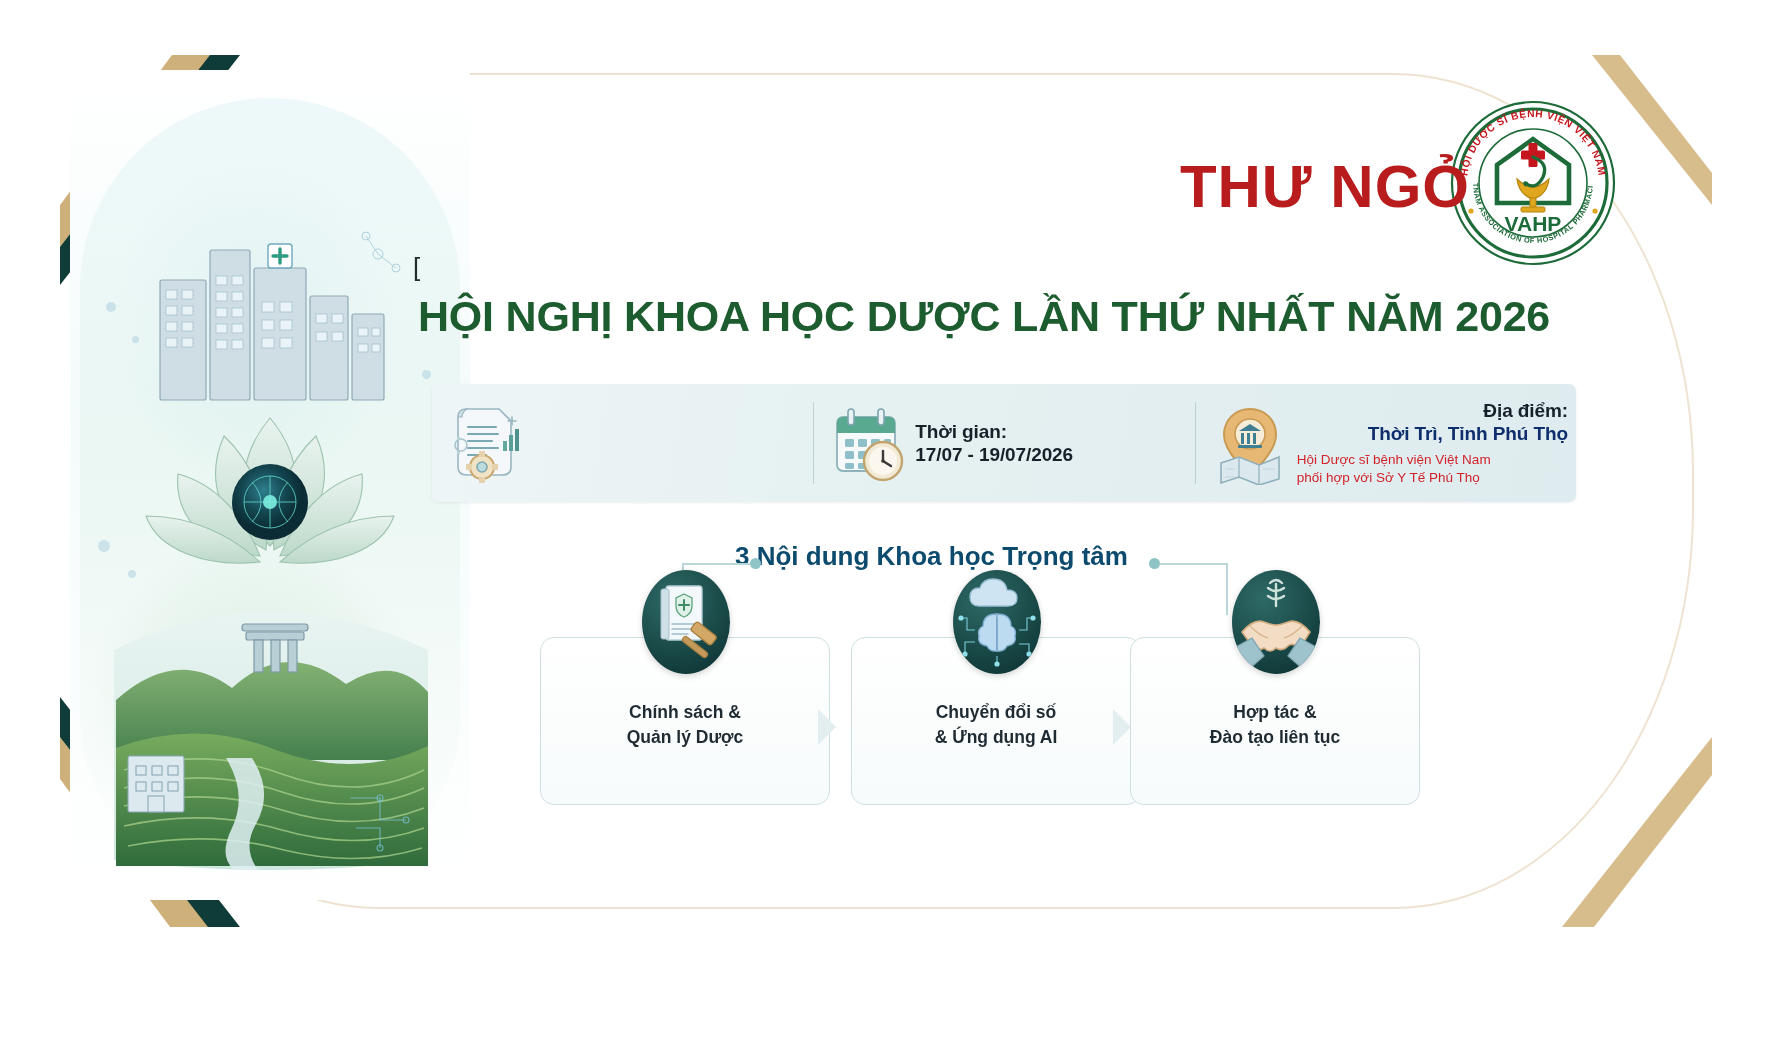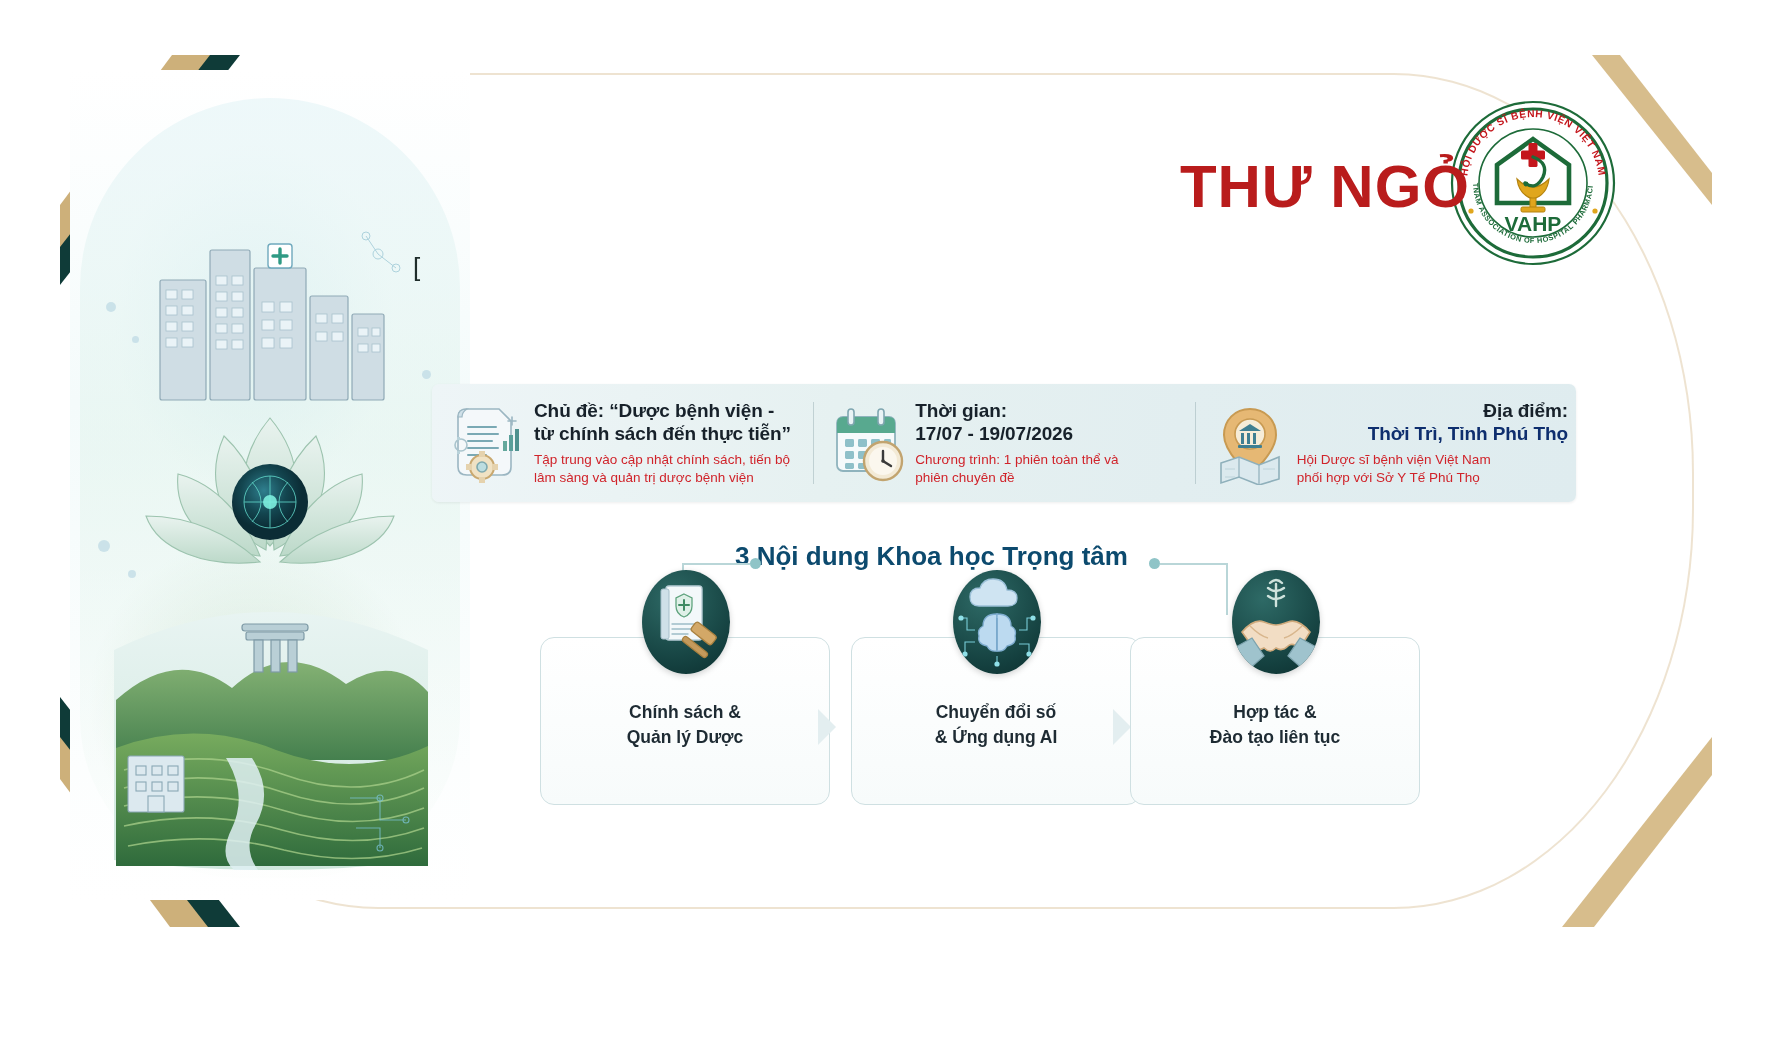--- a/index.html
+++ b/index.html
@@ -464,20 +464,21 @@
       <path d="M84 58 q16 6 10 20 q-7 14 -18 6" fill="none" stroke="#1d6b39" stroke-width="3.4" stroke-linecap="round"></path>
       <circle cx="77" cy="85" r="2.4" fill="#1d6b39"></circle>
     </g>
     <text x="84" y="132" text-anchor="middle" font-size="21" font-weight="800" fill="#1d6b39" font-family="Liberation Sans, sans-serif">VAHP</text>
     <circle cx="22" cy="112" r="2.6" fill="#e0a61d"></circle>
     <circle cx="146" cy="112" r="2.6" fill="#e0a61d"></circle>
   </svg>
 
   <div class="thu-ngo">THƯ NGỎ</div>
   <div class="title-caret">[</div>
+  <div class="conf-title">HỘI NGHỊ KHOA HỌC DƯỢC LẦN THỨ NHẤT NĂM 2026</div>
 
   <div class="info-strip">
 
     <div class="info-cell">
       <svg class="info-ico" viewBox="0 0 78 84">
         <path d="M10 16 q0 -8 9 -8 h32 l12 12 v46 q0 8 -9 8 h-35 q-9 0 -9 -8 Z" fill="#f4f8fa" stroke="#9bb6c2" stroke-width="1.6"></path>
         <path d="M10 16 q0 -8 9 -8 q-5 3 -5 8 Z" fill="#cfe0e8" stroke="#9bb6c2" stroke-width="1.2"></path>
         <g stroke="#7aa9b4" stroke-width="2" stroke-linecap="round">
           <path d="M20 26 h28"></path>
             <path d="M20 33 h30"></path>
@@ -500,26 +501,20 @@
             <rect x="18" y="63" width="6" height="6"></rect>
               <rect x="44" y="63" width="6" height="6"></rect>
           </g>
         </g>
         <circle cx="13" cy="44" r="6" fill="none" stroke="#aac4cd" stroke-width="1.6"></circle>
         <g fill="#b9d2da">
             <rect x="9" y="36" width="3" height="3"></rect>
             <rect x="9" y="50" width="3" height="3"></rect>
           </g>
       </svg>
-      <div class="info-txt">
-        <div class="info-head" style="white-space:pre-line">Chủ đề: “Dược bệnh viện -
-từ chính sách đến thực tiễn”</div>
-        <div class="info-sub" style="white-space:pre-line">Tập trung vào cập nhật chính sách, tiến bộ
-lâm sàng và quản trị dược bệnh viện</div>
-      </div>
     </div>
 
     <div class="info-cell">
       <svg class="info-ico" viewBox="0 0 78 84">
         <rect x="8" y="16" width="58" height="54" rx="6" fill="#f6fafb" stroke="#8fb3bd" stroke-width="1.8"></rect>
         <path d="M8 22 q0 -6 6 -6 h46 q6 0 6 6 v10 h-58 Z" fill="#58a98f"></path>
         <rect x="19" y="8" width="6" height="16" rx="3" fill="#e9f3f5" stroke="#7fa6b0" stroke-width="1.6"></rect>
         <rect x="49" y="8" width="6" height="16" rx="3" fill="#e9f3f5" stroke="#7fa6b0" stroke-width="1.6"></rect>
         <g fill="#8fc0c9">
           <rect x="16" y="38" width="9" height="8" rx="1.4"></rect>
@@ -535,22 +530,20 @@
         <circle cx="54" cy="60" r="19" fill="#f3ead6" stroke="#c2a46f" stroke-width="2.4"></circle>
         <circle cx="54" cy="60" r="14" fill="#fbf7ee"></circle>
         <path d="M54 50 v10 l8 5" stroke="#3a3a3a" stroke-width="2.4" fill="none" stroke-linecap="round"></path>
         <circle cx="54" cy="60" r="1.8" fill="#3a3a3a"></circle>
       </svg>
       <div class="info-txt">
         <div class="info-head">
           <span class="lbl">Thời gian:</span><br>
           <span>17/07 - 19/07/2026</span>
         </div>
-        <div class="info-sub" style="white-space:pre-line">Chương trình: 1 phiên toàn thể và
-phiên chuyên đề</div>
       </div>
     </div>
 
     <div class="info-cell">
       <svg class="info-ico" viewBox="0 0 78 84">
         <path d="M39 8 C24 8 13 19 13 34 C13 52 39 74 39 74 C39 74 65 52 65 34 C65 19 54 8 39 8 Z" fill="#e6b874" stroke="#c89a52" stroke-width="2"></path>
         <circle cx="39" cy="33" r="15" fill="#f6ecd8" stroke="#c89a52" stroke-width="1.6"></circle>
         <g fill="#3f7f92">
           <path d="M28 30 L39 23 L50 30 Z"></path>
           <rect x="30" y="32" width="3" height="11"></rect>

